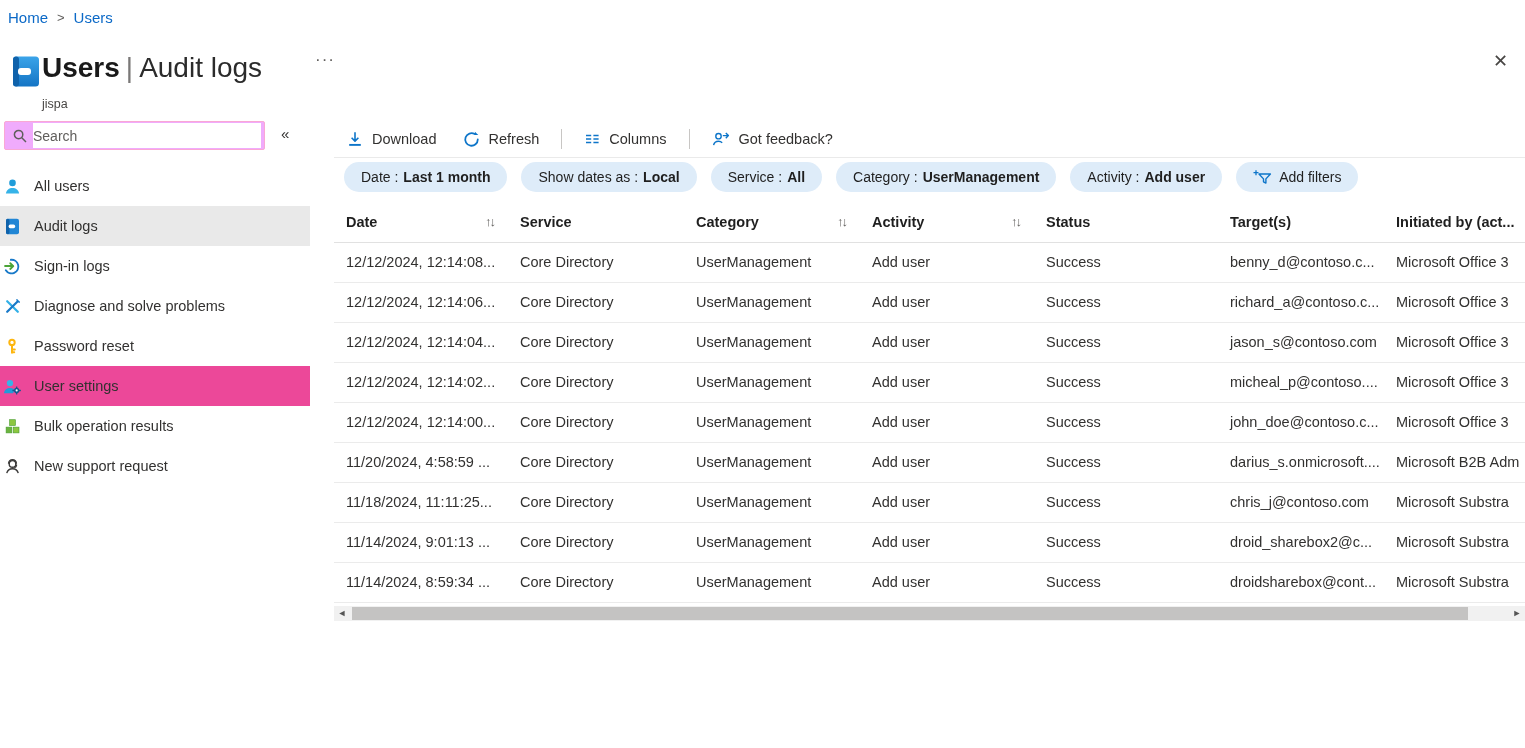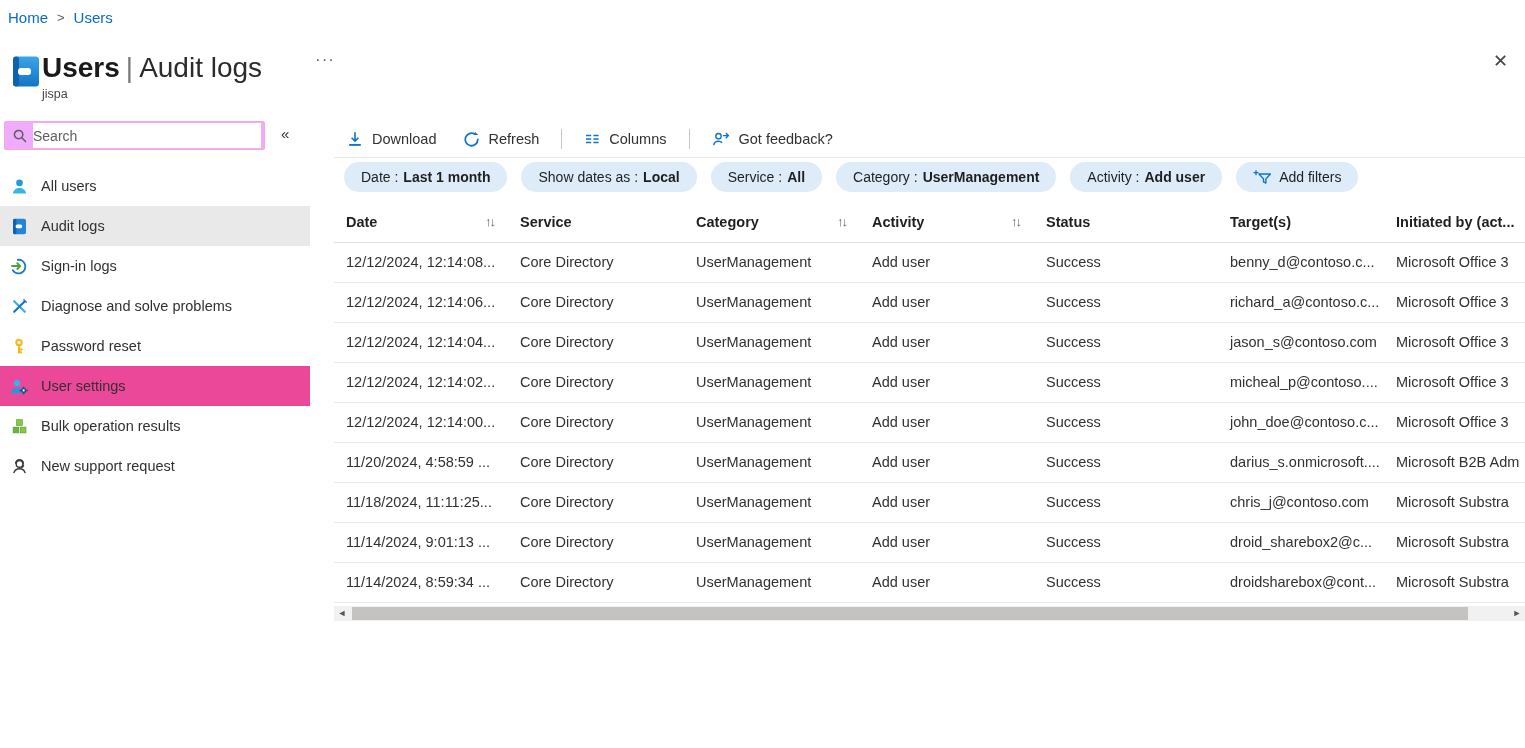--- a/index.html
+++ b/index.html
@@ -12,34 +12,34 @@
   .breadcrumb a { color:#0b69c7; text-decoration:none; cursor:pointer; }
   .crumb-sep { color:#605e5c; font-size:13px; }
 
   
   .page-header { position:absolute; left:10px; top:52px; display:flex; gap:0; }
   .title-icon { width:32px; height:34px; margin-top:3px; }
   .title-line { font-size:28px; line-height:32px; white-space:nowrap; }
   .title-bold { font-weight:700; color:#1a1a1a; }
   .title-div { color:#7a7877; font-weight:300; padding:0 6px; }
   .title-rest { color:#2b2b2b; }
-  .subtitle { font-size:12.5px; color:#484644; margin-top:3px; }
+  .subtitle { font-size:12.5px; color:#484644; margin-top:13px; }
   .more-btn { position:absolute; left:315px; top:50px; font-size:17px; letter-spacing:1px; color:#605e5c; cursor:pointer; }
   .close-btn { position:absolute; left:1493px; top:50px; font-size:18px; color:#484644; cursor:pointer; }
 
   
   .sidebar { position:absolute; left:0; top:121px; width:310px; }
   .search-row { position:relative; height:30px; }
   .search-box { position:absolute; left:4px; top:0; width:261px; height:29px; border:1px solid #f9a8d4; border-radius:2px; background:#f0abfc; }
   .search-box svg { position:absolute; left:7px; top:6px; }
   .search-box input { position:absolute; left:28px; top:1px; width:228px; height:25px; border:0; outline:none; font-size:14px; color:#323130; font-family:inherit; }
   .search-box input::placeholder { color:#605e5c; }
   .collapse-btn { position:absolute; left:281px; top:4px; font-size:15px; color:#323130; cursor:pointer; }
   .nav { margin-top:15px; list-style:none; }
-  .nav li { height:40px; display:flex; align-items:center; gap:13px; padding-left:10px; font-size:14.5px; cursor:pointer; }
+  .nav li { height:40px; display:flex; align-items:center; gap:13px; padding-left:3px; font-size:14.5px; cursor:pointer; }
   .nav li.selected { background:#e9e9e9; }
   .nav li.hovered { background:#ec4899; }
   .nav .ic { width:18px; height:18px; display:flex; align-items:center; justify-content:center; flex:none; }
 
   
   .main { position:absolute; left:334px; top:121px; width:1191px; }
   .toolbar { height:37px; display:flex; align-items:center; padding-left:13px; border-bottom:1px solid #eaeaea; }
   .tbtn { display:flex; align-items:center; gap:9px; font-size:14.5px; color:#323130; cursor:pointer; white-space:nowrap; }
   .tb-sep { width:1px; height:20px; background:#c8c6c4; margin:0 22px; }
   .gap24 { margin-right:26px; }

